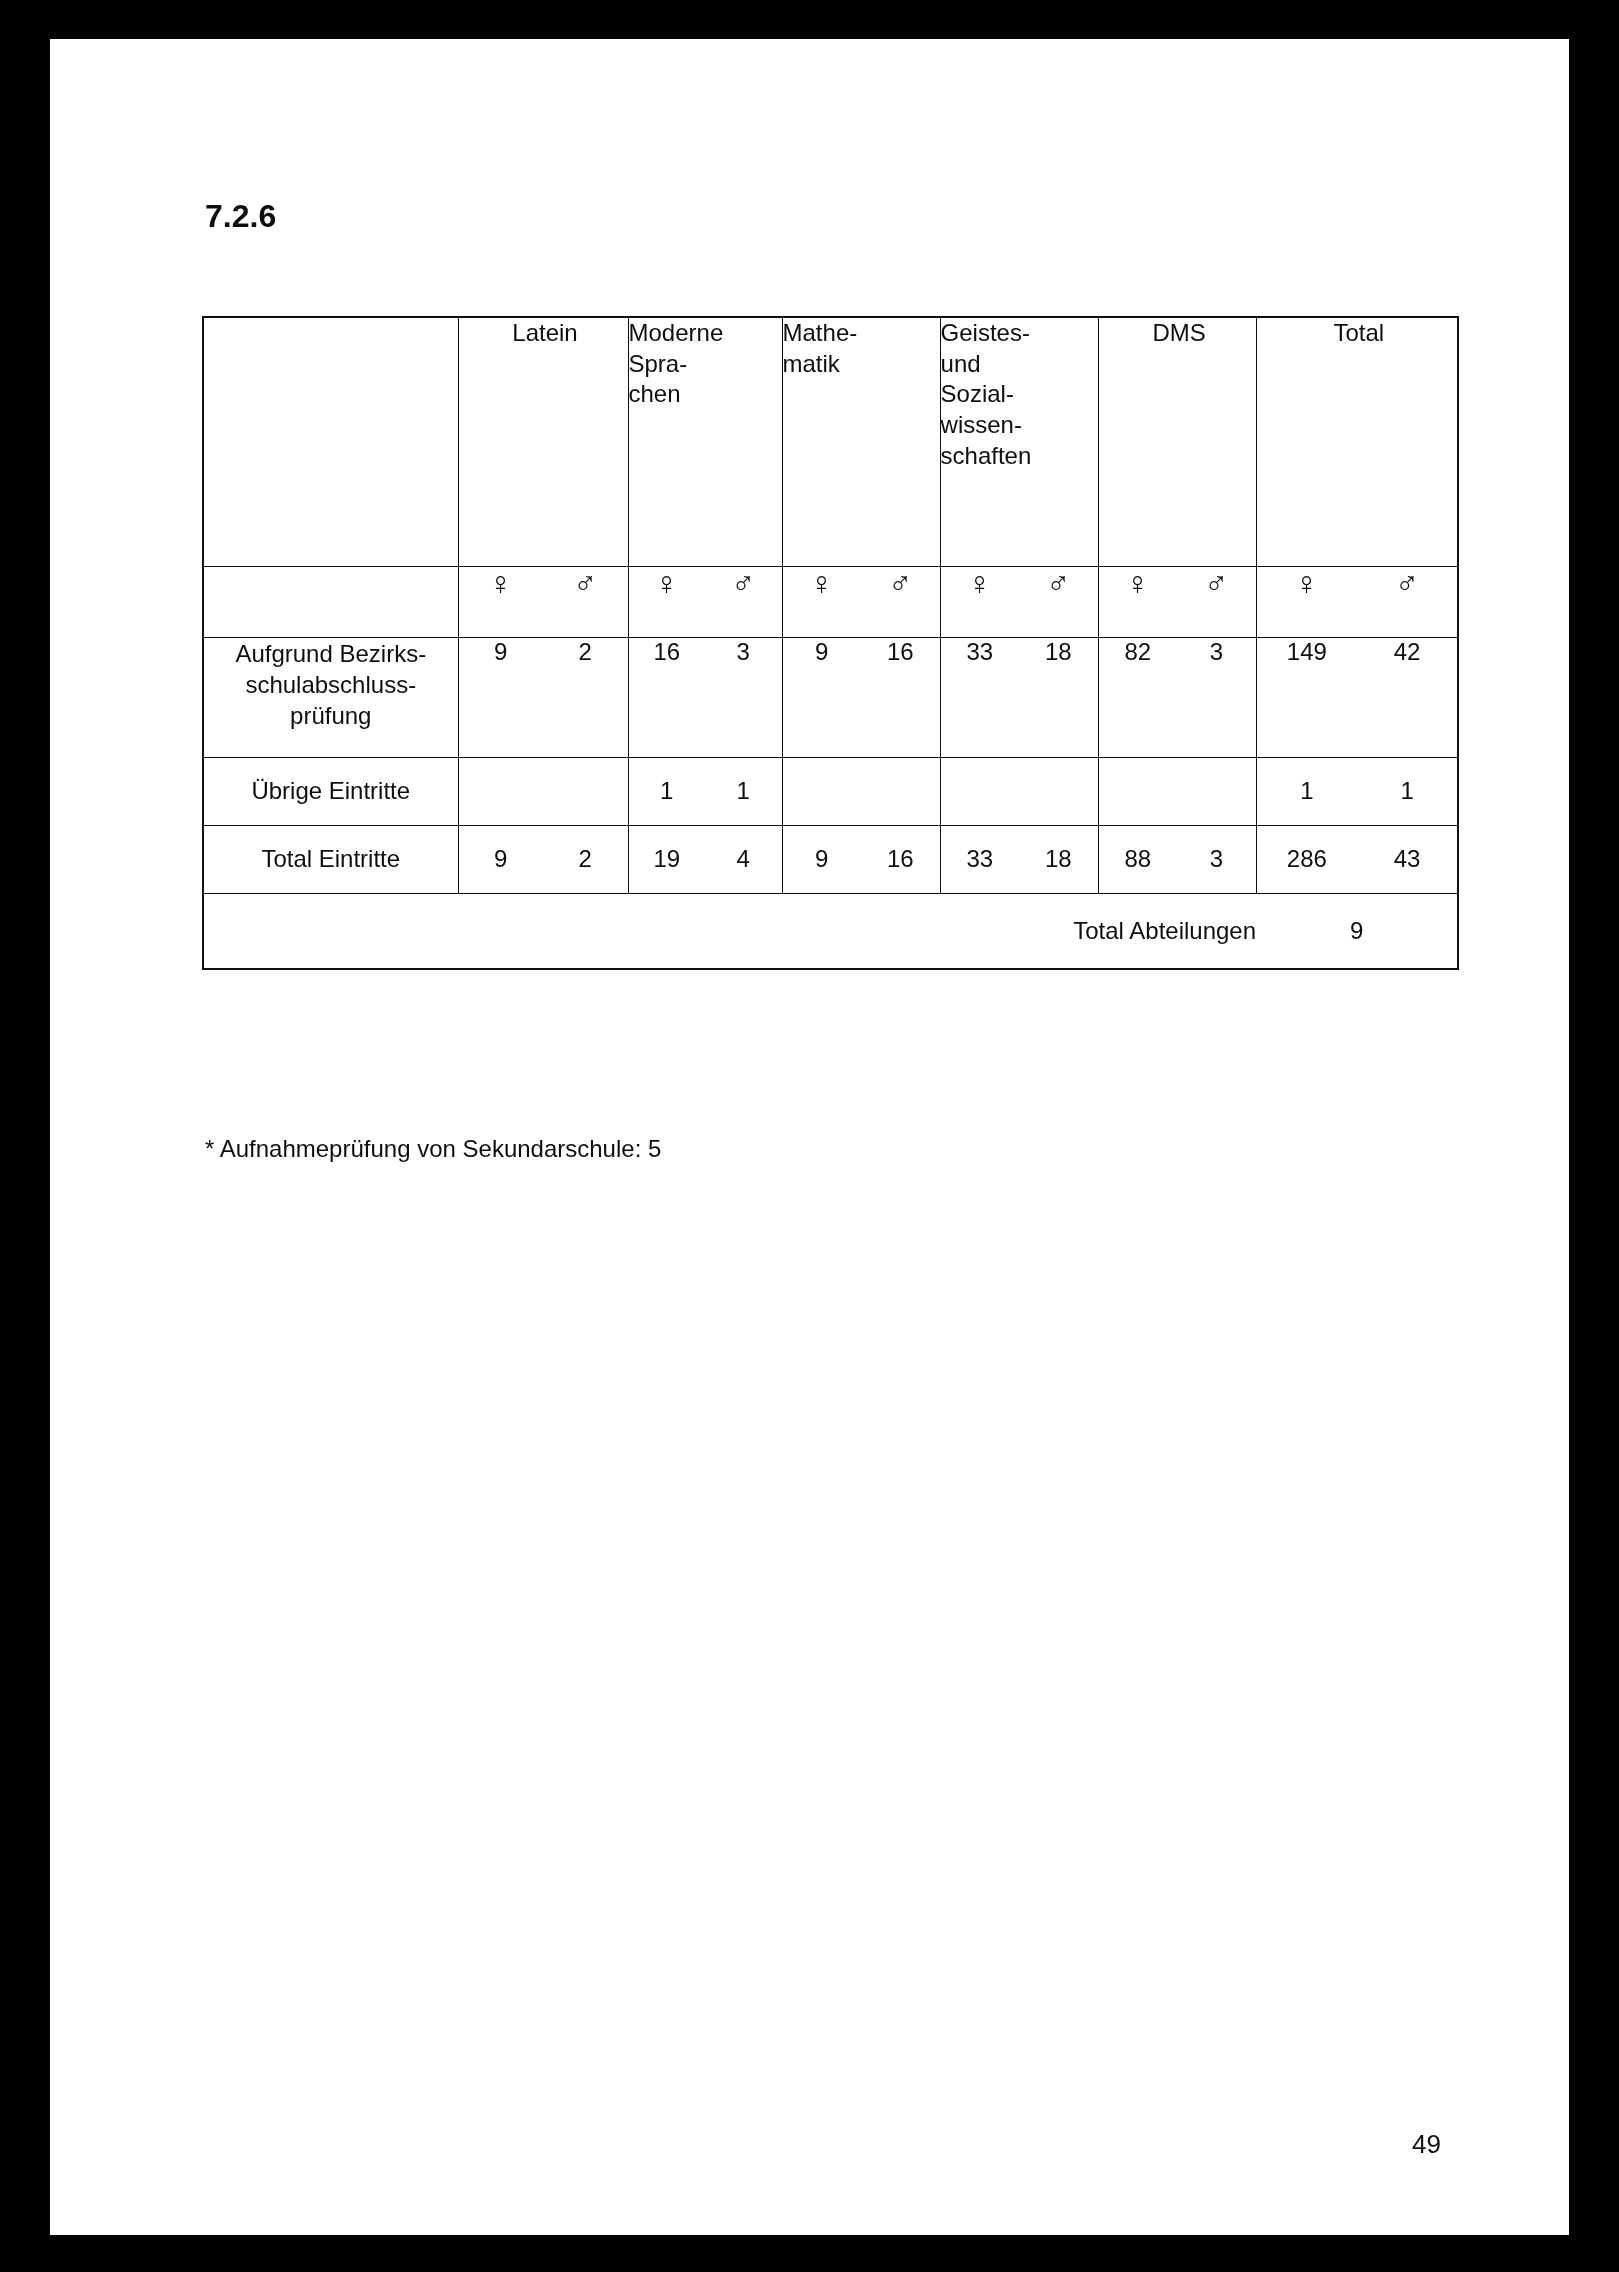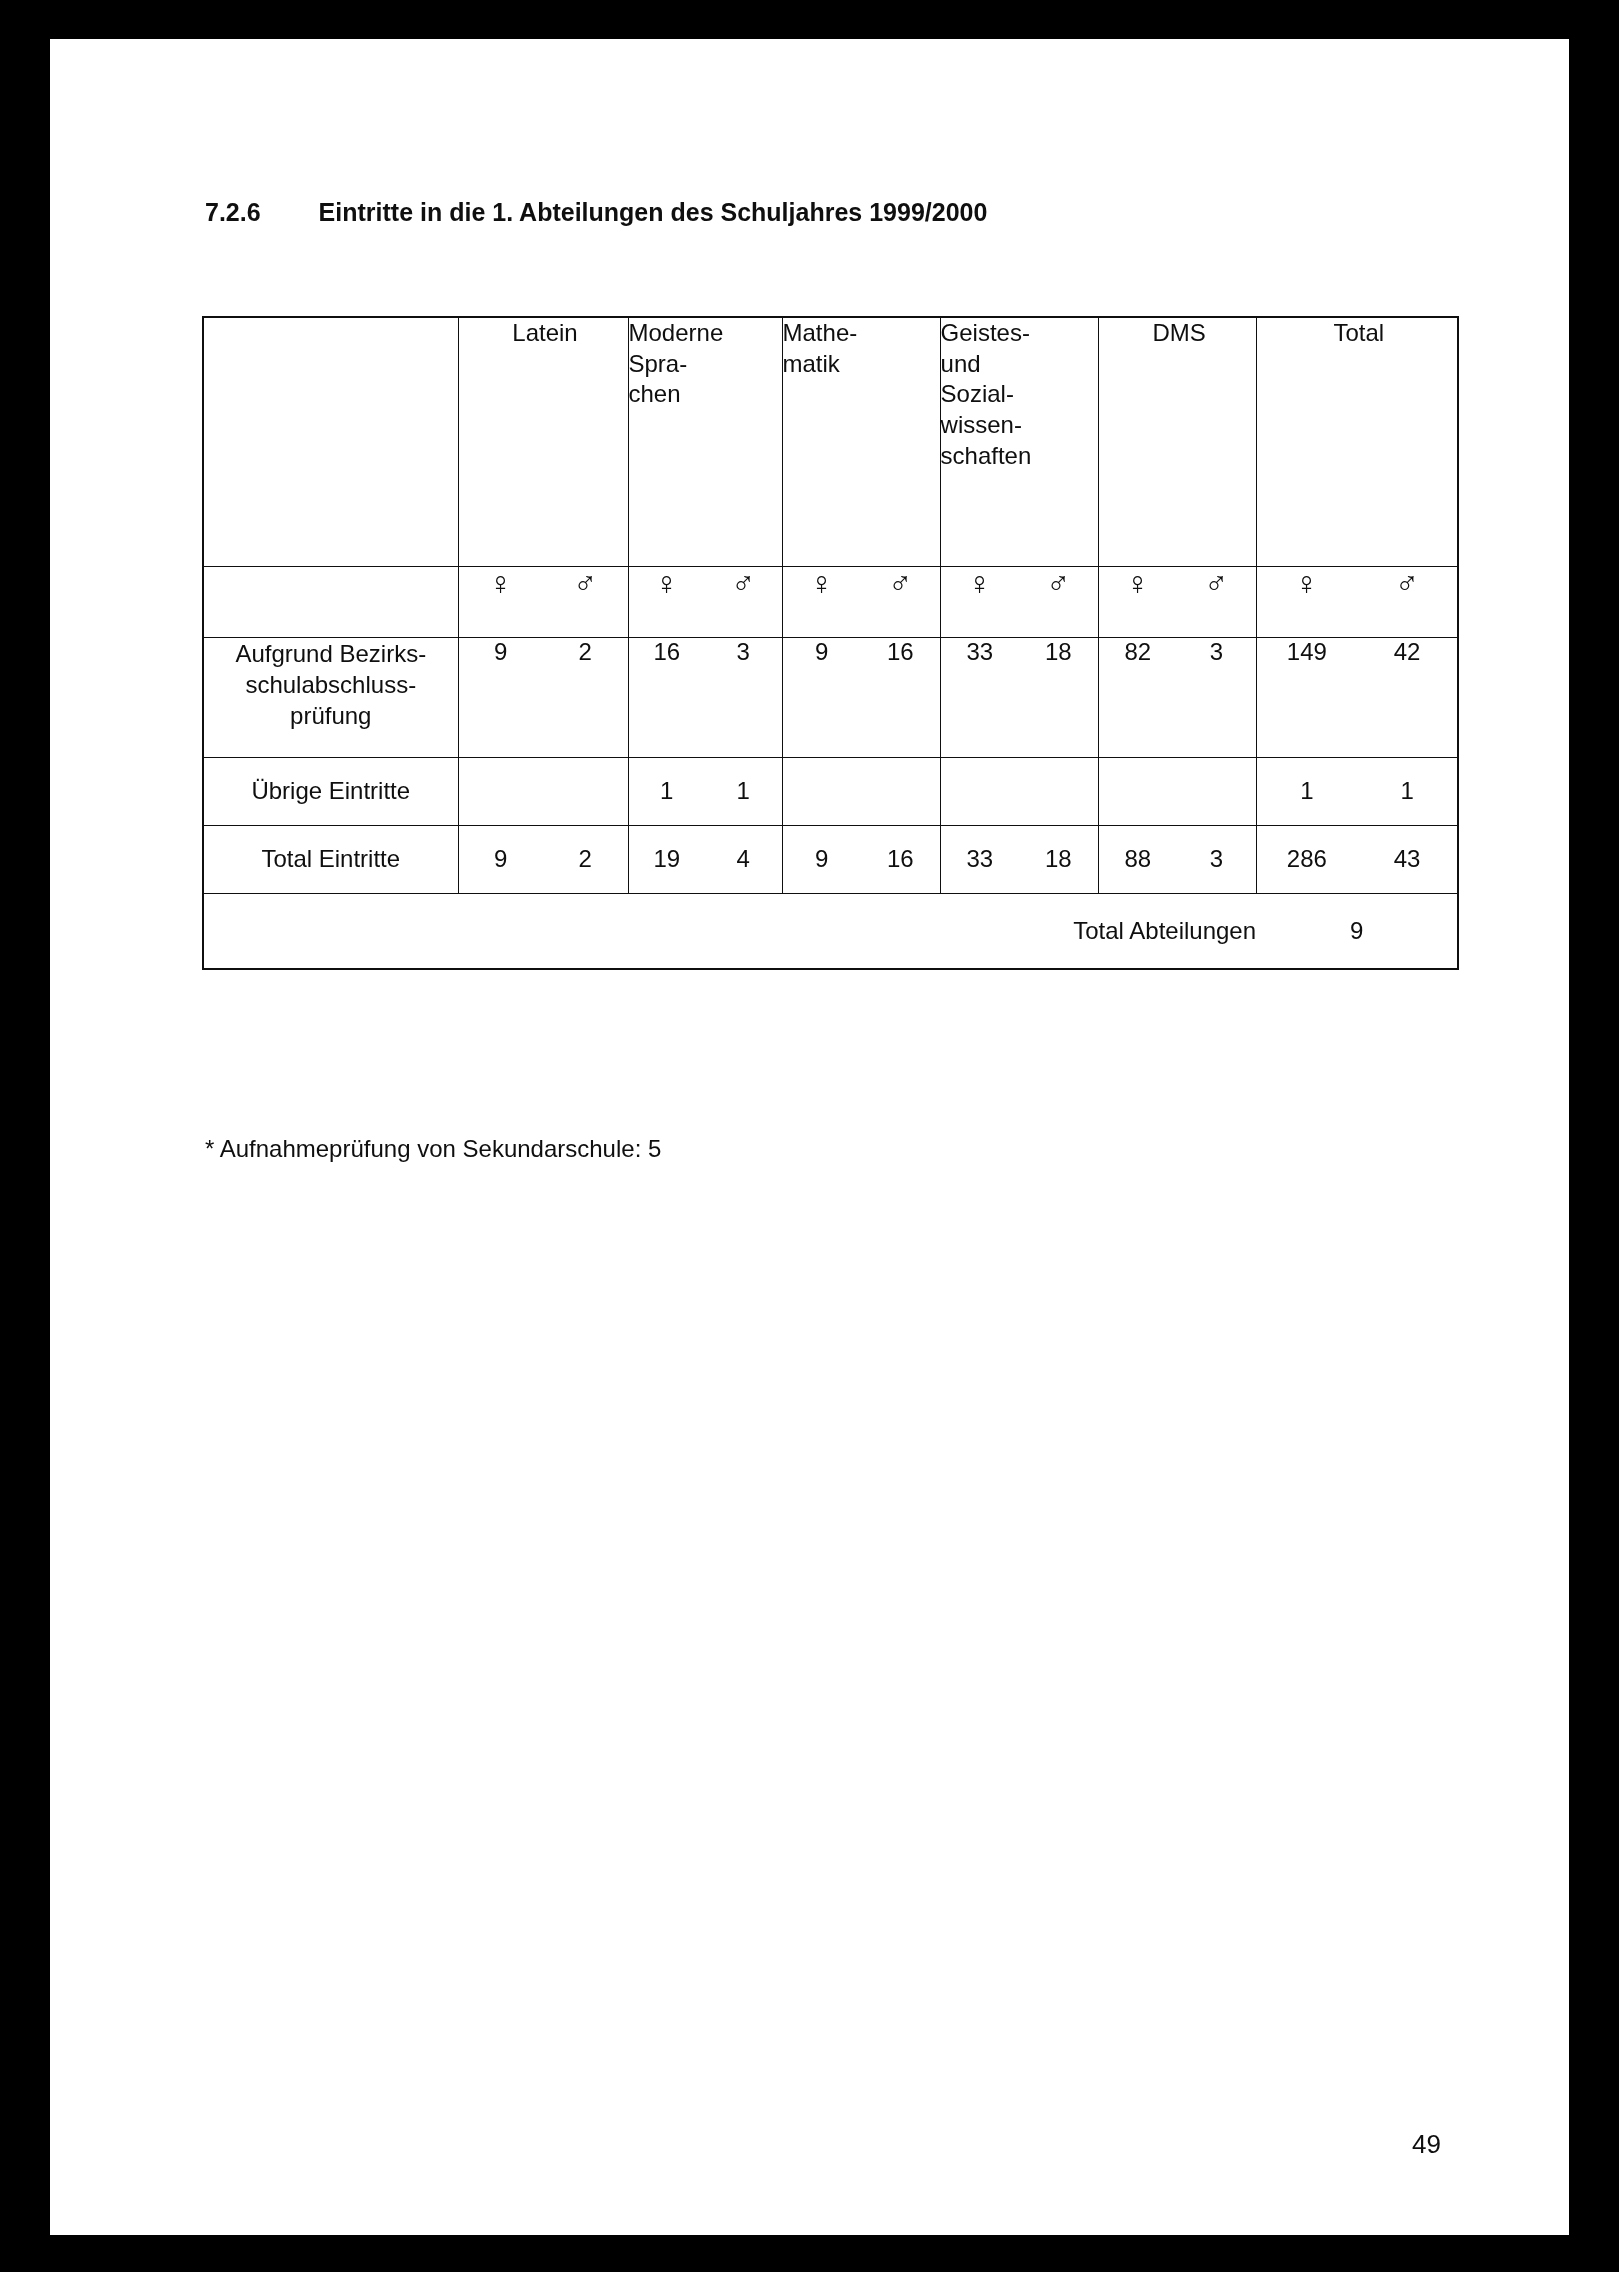--- a/index.html
+++ b/index.html
@@ -7,21 +7,21 @@
     width:1619px;height:2273px;position:relative;overflow:hidden;
     background:var(--backdrop,#000);
     font-family:"Liberation Sans","DejaVu Sans",sans-serif;
   }
   .page{
     position:absolute;left:50px;top:39px;width:1519px;height:2196px;
     background:var(--paper,#fff);color:var(--ink,#0f0f0f);
   }
   .heading{
     position:absolute;left:155px;top:160px;display:flex;gap:58px;
-    font-size:25px;font-weight:bold;line-height:1.1;white-space:nowrap;
+    font-size:32px;font-weight:bold;line-height:1.1;white-space:nowrap;
   }
   table.tbl{
     position:absolute;left:152px;top:277px;width:1255px;
     border-collapse:collapse;table-layout:fixed;
     border:2.4px solid var(--ink,#000);
   }
   .tbl td,.tbl th{
     border-bottom:1.6px solid var(--ink,#000);
     padding:0;vertical-align:top;font-weight:normal;
   }
@@ -54,21 +54,20 @@
   .footnote{position:absolute;left:155px;top:1096px;font-size:24px;}
   .pageno{position:absolute;left:1362px;top:2066px;font-size:26px;margin-top:24px;}
 </style>
 </head>
 <body>
 
 <div class="page">
 
   <div class="heading">
     <span>7.2.6</span>
-    <span>Eintritte in die 1. Abteilungen des Schuljahres 1999/2000</span>
   </div>
 
   <table class="tbl">
     <colgroup>
       <col style="width:255px">
       <col style="width:85px">
         <col style="width:85px">
       <col style="width:77px">
         <col style="width:77px">
       <col style="width:79px">

